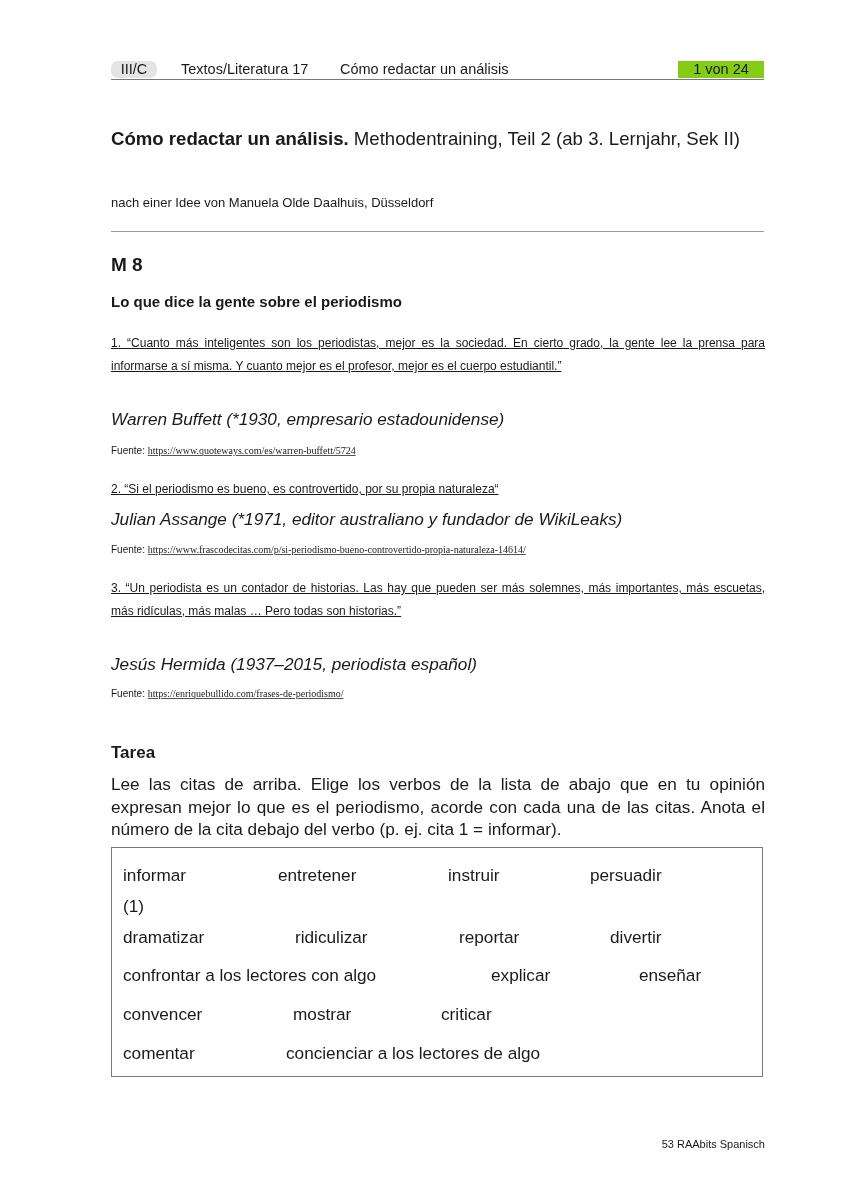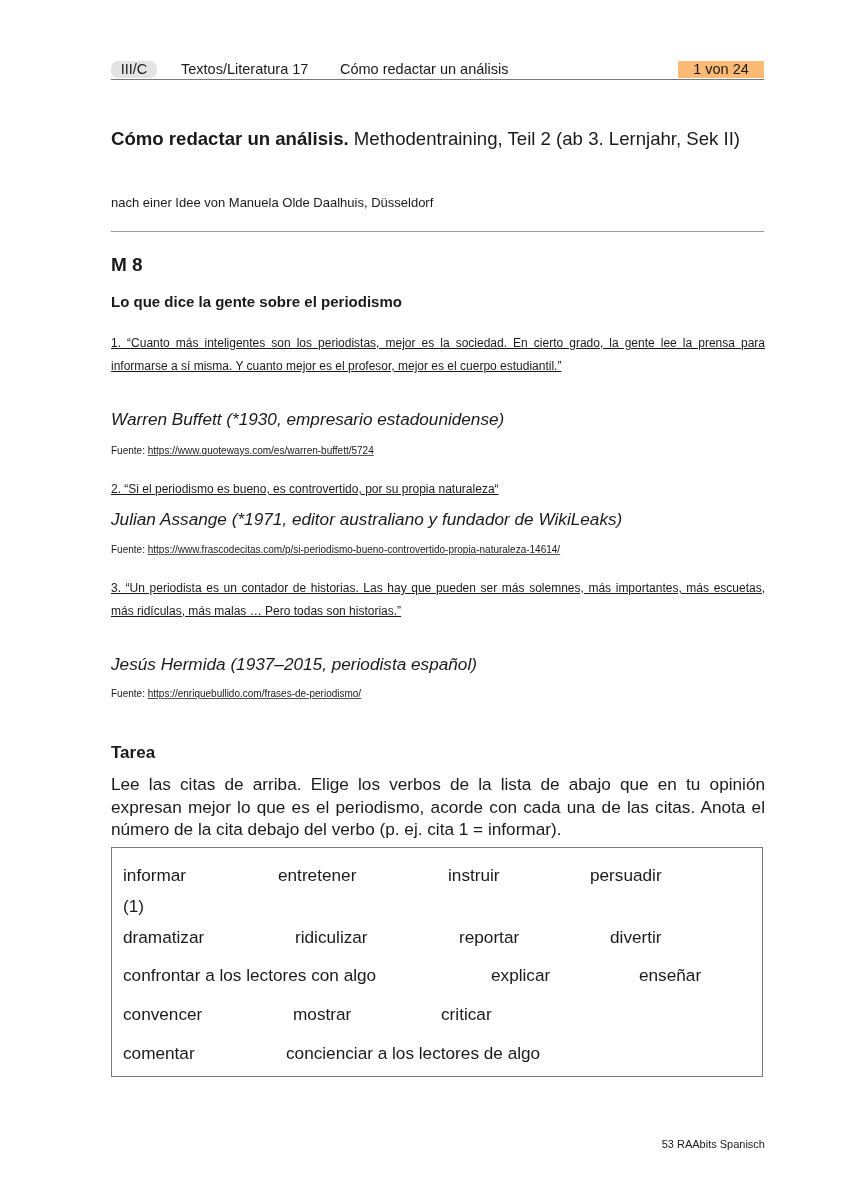--- a/index.html
+++ b/index.html
@@ -4,34 +4,34 @@
 <style>
   html, body { margin: 0; padding: 0; background: #ffffff; }
   body { width: 855px; height: 1200px; position: relative; overflow: hidden; font-family: "Liberation Sans", sans-serif; color: #1a1a1a; }
 
   
   .hdr { position: absolute; left: 111px; top: 60px; width: 653px; height: 19px; border-bottom: 1.5px solid #7a7a7a; }
   .hdr span { position: absolute; top: 1px; font-size: 14.5px; line-height: 17px; color: #1a1a1a; text-align: right; }
   .hdr .sec { left: 0; width: 46px; background: #e4e4e4; text-align: center; border-radius: 7px; }
   .hdr .series { left: 70px; }
   .hdr .title { left: 229px; }
-  .hdr .pg { right: 0; width: 86px; background: #fdba74; text-align: center; }
+  .hdr .pg { right: 0; width: 86px; background: #84cc16; text-align: center; }
 
   .main-title { position: absolute; left: 111px; top: 127px; width: 655px; font-size: 18.6px; line-height: 24px; }
   .main-title b { font-weight: bold; }
   .author { position: absolute; left: 111px; top: 195px; font-size: 13px; line-height: 16px; }
   .rule { position: absolute; left: 111px; top: 231px; width: 653px; height: 0; border-top: 1.5px solid #9a9a9a; }
 
   .m1 { position: absolute; left: 111px; top: 253px; font-size: 19px; font-weight: bold; line-height: 24px; }
   .subtitle { position: absolute; left: 111px; top: 292px; font-size: 15px; font-weight: bold; line-height: 20px; }
 
   .quote { position: absolute; left: 111px; width: 654px; font-size: 12px; line-height: 23px; text-align: justify; text-decoration: underline; }
   .attr { position: absolute; left: 111px; font-size: 17.2px; font-style: italic; line-height: 22px; }
   .src { position: absolute; left: 111px; font-size: 10px; line-height: 13px; }
-  .src .url { text-decoration: underline; text-decoration-color: #555; }
+  .src .url { text-decoration: underline; text-decoration-color: #555; font-family: Liberation Serif, serif; }
 
   .tarea { position: absolute; left: 111px; top: 742px; font-size: 17px; font-weight: bold; line-height: 22px; }
   .instr { position: absolute; left: 111px; top: 773px; width: 654px; font-size: 17.2px; line-height: 22.5px; text-align: justify; }
 
   .box { position: absolute; left: 111px; top: 847px; width: 652px; height: 230px; border: 1.5px solid #7a7a7a; box-sizing: border-box; }
   .verb { position: absolute; font-size: 17.2px; line-height: 20px; white-space: nowrap; }
 
   .footer { position: absolute; right: 90px; top: 1137px; font-size: 11px; line-height: 14px; }
 </style>
 </head>

